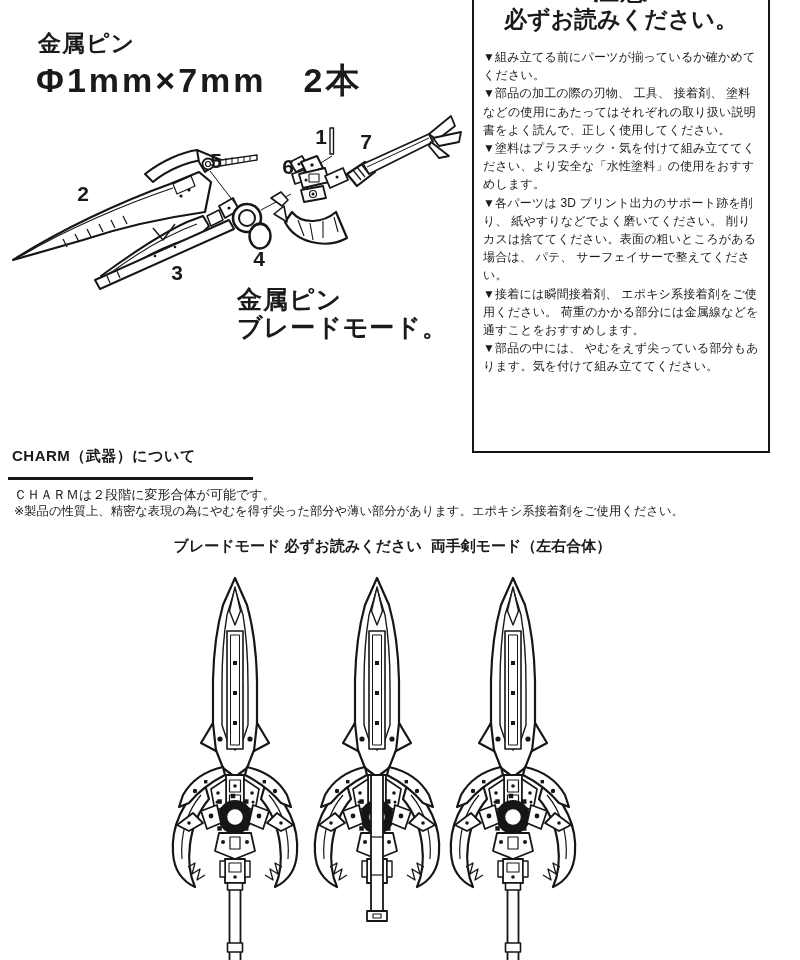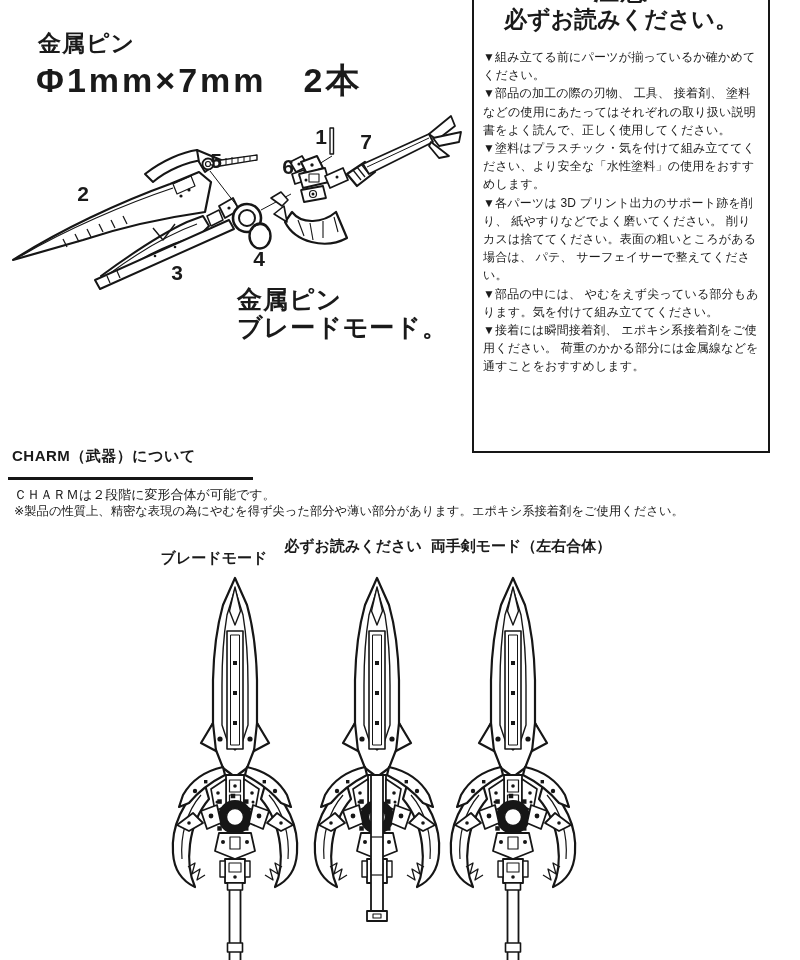--- a/index.html
+++ b/index.html
@@ -135,22 +135,22 @@
   <div class="abs pin-line2">Φ1mm×7mm　2本</div>
 
   <div class="abs warnbox">
     <p class="warn-title">注意</p>
     <p class="warn-sub">必ずお読みください。</p>
     <div class="warn-body">
       <p>▼組み立てる前にパーツが揃っているか確かめてください。</p>
       <p>▼部品の加工の際の刃物、 工具、 接着剤、 塗料などの使用にあたってはそれぞれの取り扱い説明書をよく読んで、正しく使用してください。</p>
       <p>▼塗料はプラスチック・気を付けて組み立ててください、より安全な「水性塗料」の使用をおすすめします。</p>
       <p>▼各パーツは 3D プリント出力のサポート跡を削り、 紙やすりなどでよく磨いてください。 削りカスは捨ててください。表面の粗いところがある場合は、 パテ、 サーフェイサーで整えてください。</p>
+      <p>▼接着には瞬間接着剤、 エポキシ系接着剤をご使用ください。 荷重のかかる部分には金属線などを通すことをおすすめします。</p>
       <p>▼部品の中には、 やむをえず尖っている部分もあります。気を付けて組み立ててください。</p>
-      <p>▼接着には瞬間接着剤、 エポキシ系接着剤をご使用ください。 荷重のかかる部分には金属線などを通すことをおすすめします。</p>
     </div>
   </div>
 
   <svg class="abs diagram" width="460" height="190" viewBox="0 0 460 190">
     <g stroke="#161616" fill="#ffffff" stroke-width="2" stroke-linejoin="round">
 
       <path d="M8 150 C55 120 115 92 165 74 L194 62 L206 72 L200 102 C158 108 120 116 78 130 Z" stroke-width="2.2"></path>
       <path d="M16 146 C60 120 120 94 168 78" fill="none" stroke-width="1.2"></path>
       <path d="M168 74 L186 66 L190 76 L172 84 Z" fill="none" stroke-width="1.2"></path>
       <g stroke-width="1.2">
@@ -253,21 +253,21 @@
   <div class="abs assembly-note">
     <div>金属ピン</div>
     <div>ブレードモード。</div>
   </div>
 
   <div class="abs charm-heading">CHARM（武器）について</div>
   <div class="abs charm-underline"></div>
   <div class="abs charm-desc1">ＣＨＡＲＭは２段階に変形合体が可能です。</div>
   <div class="abs charm-desc2">※製品の性質上、精密な表現の為にやむを得ず尖った部分や薄い部分があります。エポキシ系接着剤をご使用ください。</div>
 
-  <div class="abs mode-label" style="left:214px;margin-top:12px;">ブレードモード</div>
+  <div class="abs mode-label" style="left:227px;">ブレードモード</div>
   <div class="abs mode-label" style="left:353px;">必ずお読みください</div>
   <div class="abs mode-label" style="left:511px;margin-left:10px;">両手剣モード（左右合体）</div>
 
   <svg class="abs sword" style="left:165px;" width="140" height="385" viewBox="0 0 140 385">
     <use href="#sword-core"></use>
       <use href="#handle-long"></use>
   </svg>
   <svg class="abs sword" style="left:307px;" width="140" height="385" viewBox="0 0 140 385">
     <use href="#sword-core"></use>
       <use href="#barrel-short"></use>

